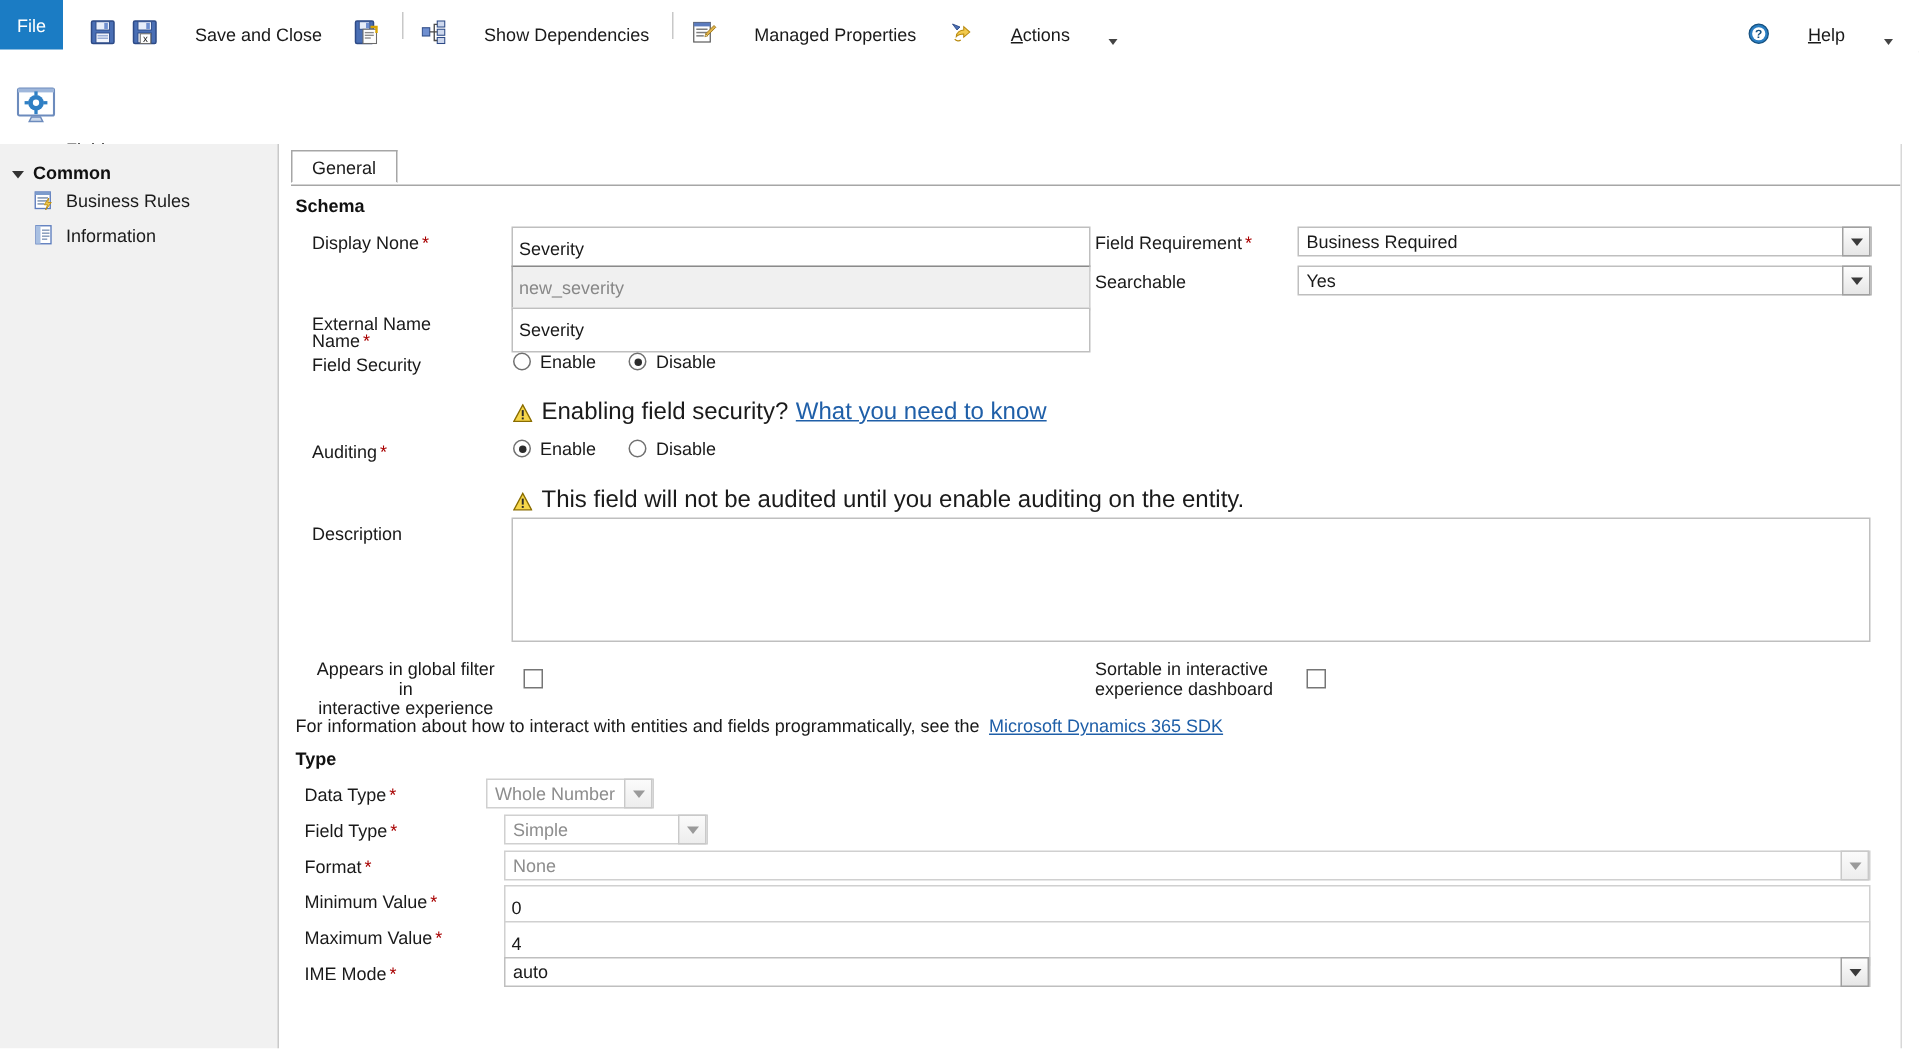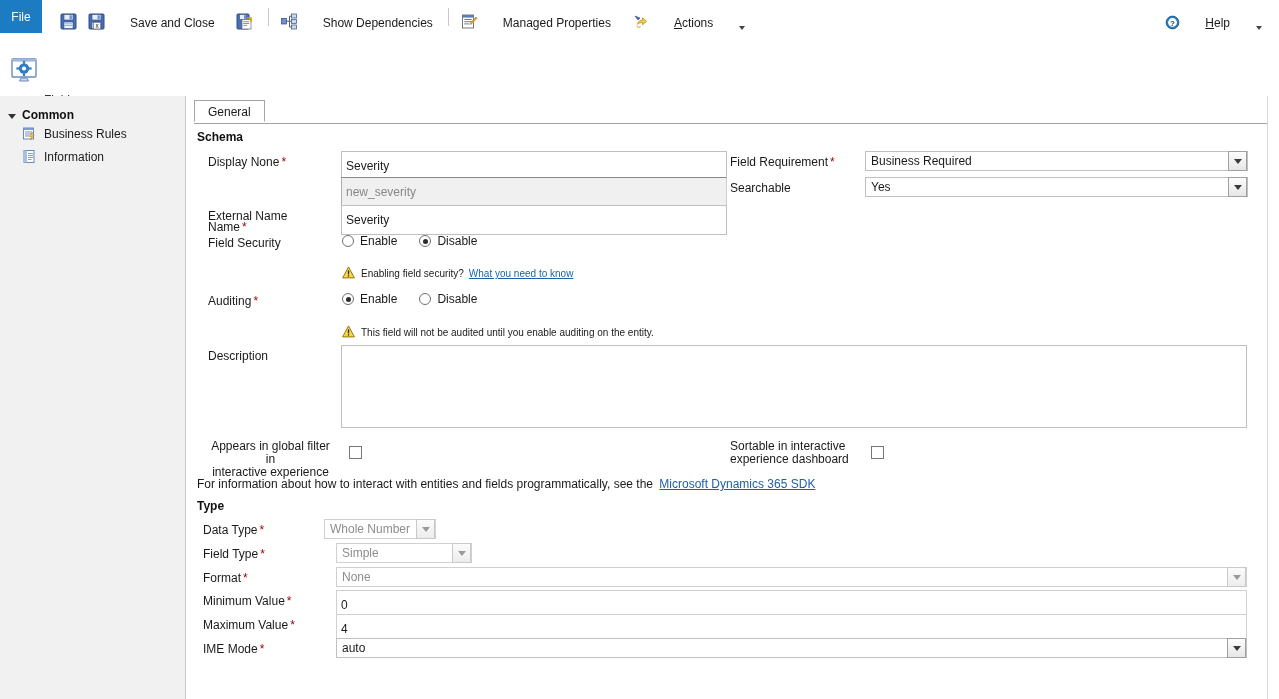--- a/index.html
+++ b/index.html
@@ -264,22 +264,22 @@
     position: absolute;
     width: 13px; height: 13px;
     box-sizing: border-box;
     border: 1px solid #767676;
     background: #ffffff;
   }
 
   .warn-row {
     position: absolute;
     display: flex;
-    align-items: flex-end;
-    font-size: 10px;
+    align-items: center;
+    font-size: 16px;
     color: #1a1a1a;
     white-space: nowrap;
   }
   .warn-row .wtxt { margin-left: 6px; }
   a.lnk {
     color: #1f5fa8;
     text-decoration: underline;
     cursor: pointer;
   }
   .note {

